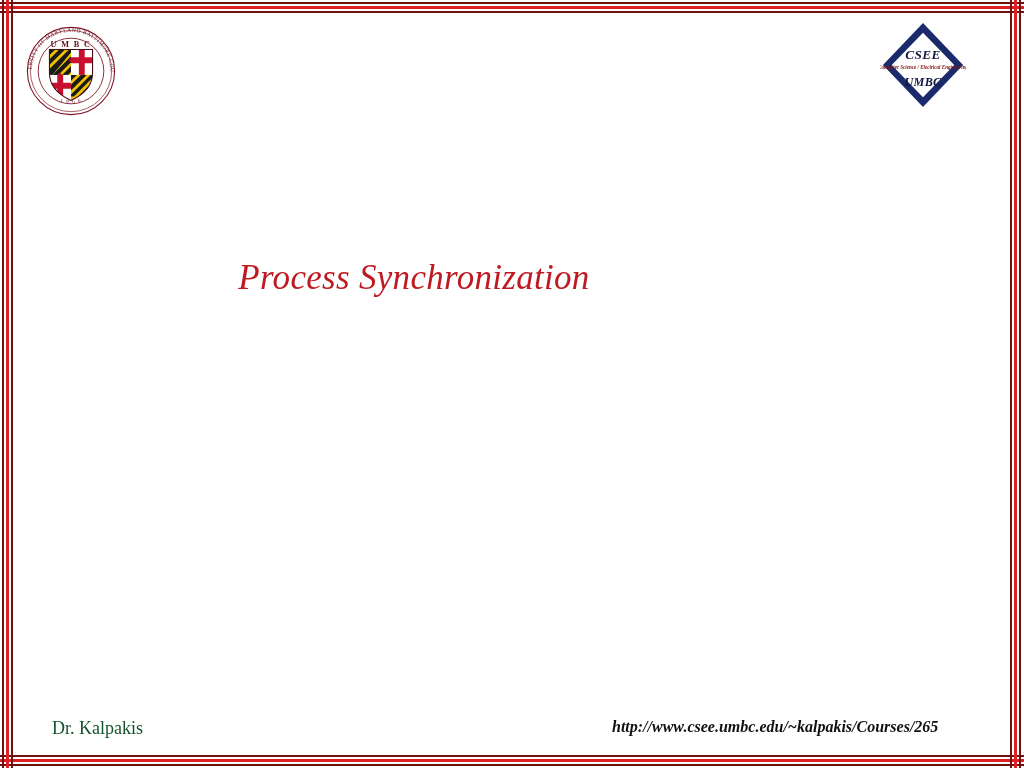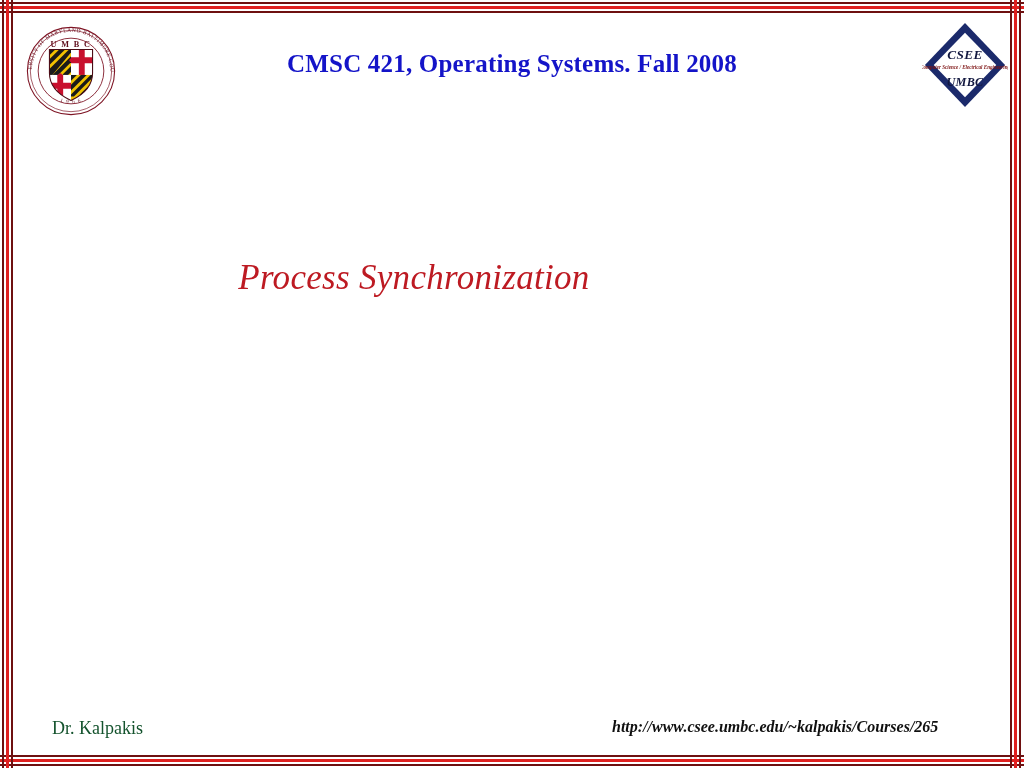--- a/index.html
+++ b/index.html
@@ -71,21 +71,21 @@
     position: absolute;
     left: 22px;
     top: 22px;
     width: 98px;
     height: 98px;
   }
 
   
   .csee-logo {
     position: absolute;
-    left: 922px;
+    left: 880px;
     top: 20px;
     width: 86px;
     height: 90px;
   }
 
   
   .slide-title {
     position: absolute;
     left: 0;
     top: 258px;
@@ -216,21 +216,20 @@
               <polygon points="72,61 72,67 60,79 54,79"></polygon>
               <polygon points="72,71 72,77 68,80 64,80"></polygon>
             </g>
           </g>
         </g>
         <path d="M 28,28 L 72,28 L 72,52 Q 72,70 50,80 Q 28,70 28,52 Z" fill="none" stroke="#4A0A14" stroke-width="1.1"></path>
       </g>
     </svg>
   </div>
 
-  <div class="header-title">CMSC 421, Operating Systems. Fall 2008</div>
 
   <div class="csee-logo">
     <svg viewBox="0 0 88 92" width="86" height="90" xmlns="http://www.w3.org/2000/svg">
       <polygon points="44,3 85,46 44,89 3,46" fill="#1B2A6B"></polygon>
       <polygon points="44,13 76,46 44,79 12,46" fill="#ffffff"></polygon>
       <text x="44" y="40" text-anchor="middle" font-family="'Liberation Serif',serif" font-size="13.5" font-weight="700" font-style="italic" fill="#11173F" letter-spacing="0.4">CSEE</text>
       <text x="44" y="50" text-anchor="middle" font-family="'Liberation Serif',serif" font-size="5.2" font-weight="700" font-style="italic" fill="#7E1414">Computer Science / Electrical Engineering</text>
       <text x="44" y="68" text-anchor="middle" font-family="'Liberation Serif',serif" font-size="12.5" font-weight="700" font-style="italic" fill="#11173F" letter-spacing="0.3">UMBC</text>
     </svg>
   </div>

